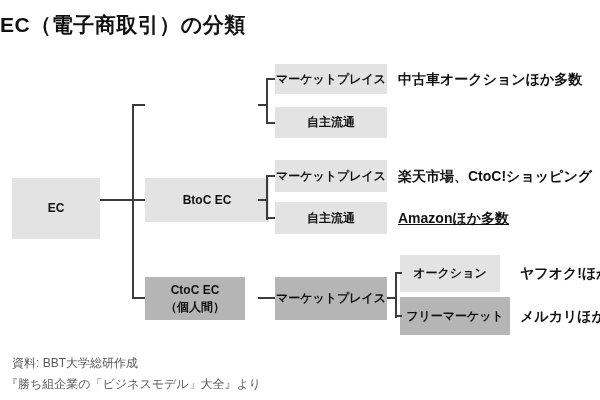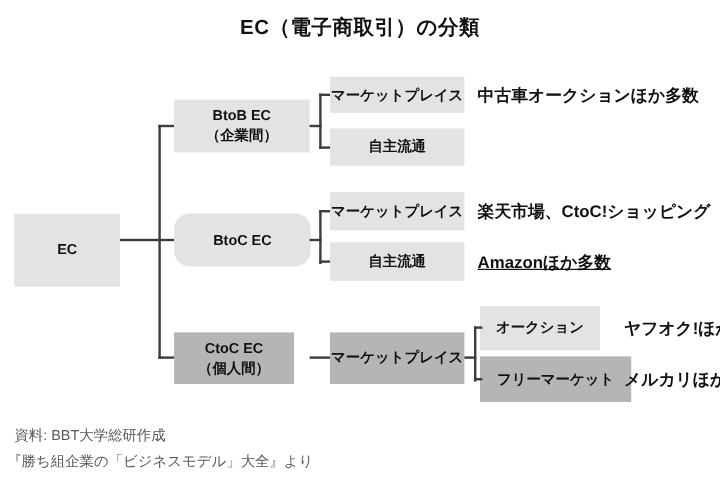--- a/index.html
+++ b/index.html
@@ -15,22 +15,22 @@
     position:relative;
     width:600px;height:400px;
     background:var(--bg);
     font-family:"Liberation Sans","DejaVu Sans",sans-serif;
     color:var(--text);
     overflow:hidden;
     margin:0 auto;
   }
   .title{
     position:absolute;left:0;right:0;top:11px;
-    text-align:center;
-    font-size:17px;font-weight:bold;
+    text-align:left;
+    font-size:21px;font-weight:bold;
     letter-spacing:0.5px;
   }
   .box{
     position:absolute;
     display:flex;flex-direction:column;
     align-items:center;justify-content:center;
     font-weight:bold;
     font-size:12px;line-height:17px;
     text-align:center;
     background:var(--box-light);
@@ -57,25 +57,21 @@
 <body>
 
 <div class="stage">
 
   <div class="title">EC（電子商取引）の分類</div>
 
   <div class="box" style="left:12px;top:178px;width:88px;height:61px;">
     <span class="l">EC</span>
   </div>
 
-  <div class="box" style="left:145px;top:83px;width:113px;height:44px;">
-    <span class="l">BtoB EC</span>
-    <span class="l">（企業間）</span>
-  </div>
-  <div class="box" style="left:145px;top:178px;width:114px;height:44px;border-radius:13px;">
+  <div class="box" style="left:145px;top:178px;width:124px;height:44px;">
     <span class="l">BtoC EC</span>
   </div>
   <div class="box dark" style="left:145px;top:277px;width:100px;height:43px;">
     <span class="l">CtoC EC</span>
     <span class="l">（個人間）</span>
   </div>
 
   <div class="box" style="left:275px;top:64px;width:112px;height:30px;">
     <span class="l">マーケットプレイス</span>
   </div>
@@ -88,21 +84,21 @@
   <div class="box" style="left:275px;top:202px;width:112px;height:32px;">
     <span class="l">自主流通</span>
   </div>
   <div class="box dark" style="left:275px;top:277px;width:112px;height:43px;">
     <span class="l">マーケットプレイス</span>
   </div>
 
   <div class="box" style="left:400px;top:255px;width:100px;height:37px;">
     <span class="l">オークション</span>
   </div>
-  <div class="box dark" style="left:400px;top:297px;width:126px;height:38px;">
+  <div class="box dark" style="left:400px;top:297px;width:110px;height:38px;">
     <span class="l">フリーマーケット</span>
   </div>
 
   <div class="example" style="left:398px;top:70px;">中古車オークションほか多数</div>
   <div class="example" style="left:398px;top:167px;">楽天市場、CtoC!ショッピング</div>
   <div class="example" style="left:398px;top:209px;text-decoration:underline;">Amazonほか多数</div>
   <div class="example" style="left:520px;top:264px;">ヤフオク!ほか</div>
   <div class="example" style="left:520px;top:307px;">メルカリほか</div>
 
   <div class="hline" style="left:100px;top:199px;width:45px;"></div>

